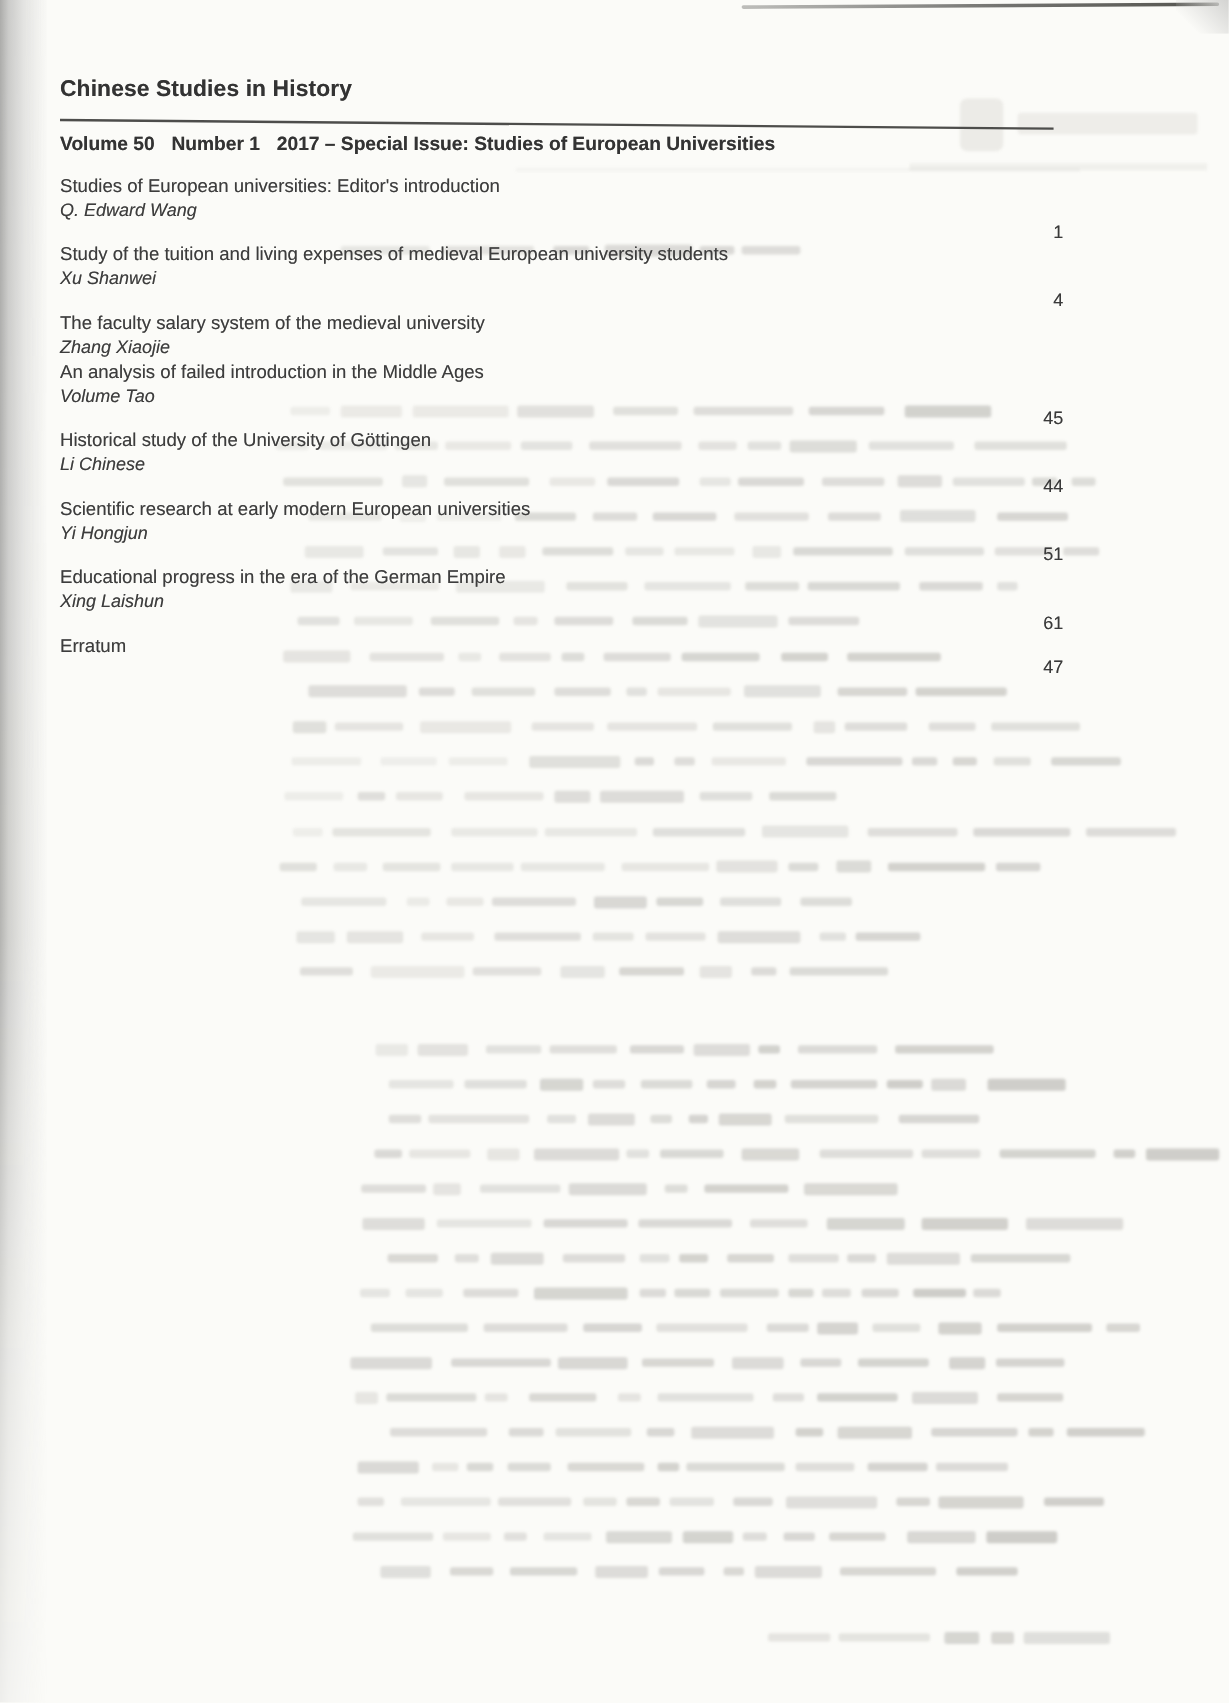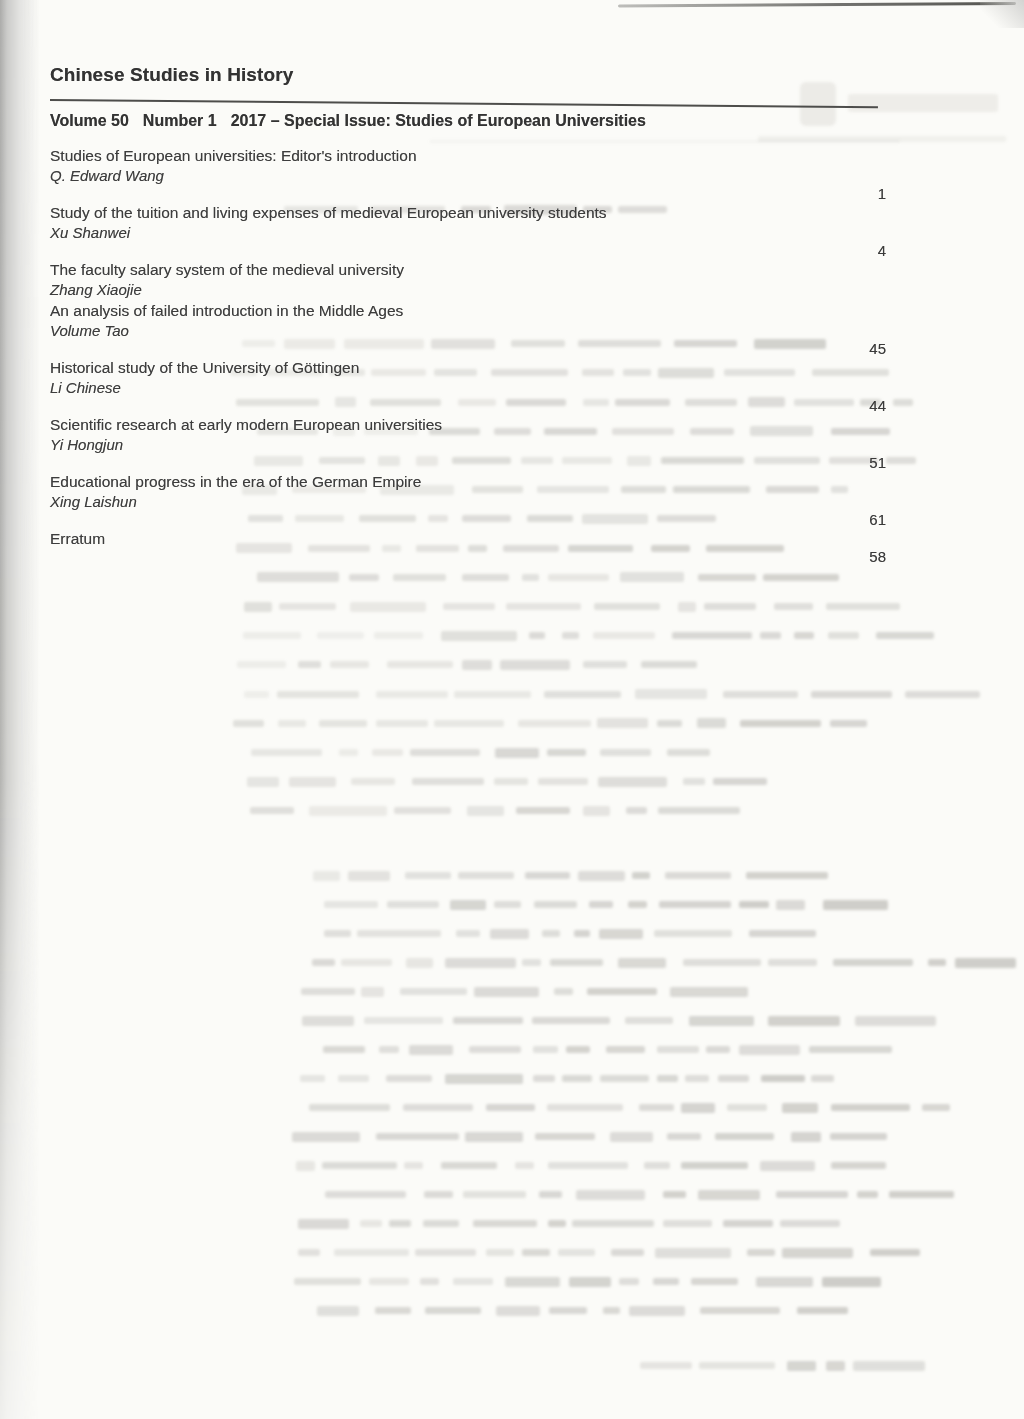--- a/index.html
+++ b/index.html
@@ -160,16 +160,16 @@
 
   <div class="entry">
     <div class="title">Educational progress in the era of the German Empire</div>
     <div class="author">Xing Laishun</div>
     <div class="pagenum">61</div>
   </div>
 
   <div class="entry">
     <div class="title">Erratum</div>
 
-    <div class="pagenum">58</div>
+    <div class="pagenum">47</div>
   </div>
 </div>
 </div>
 
 </body></html>

